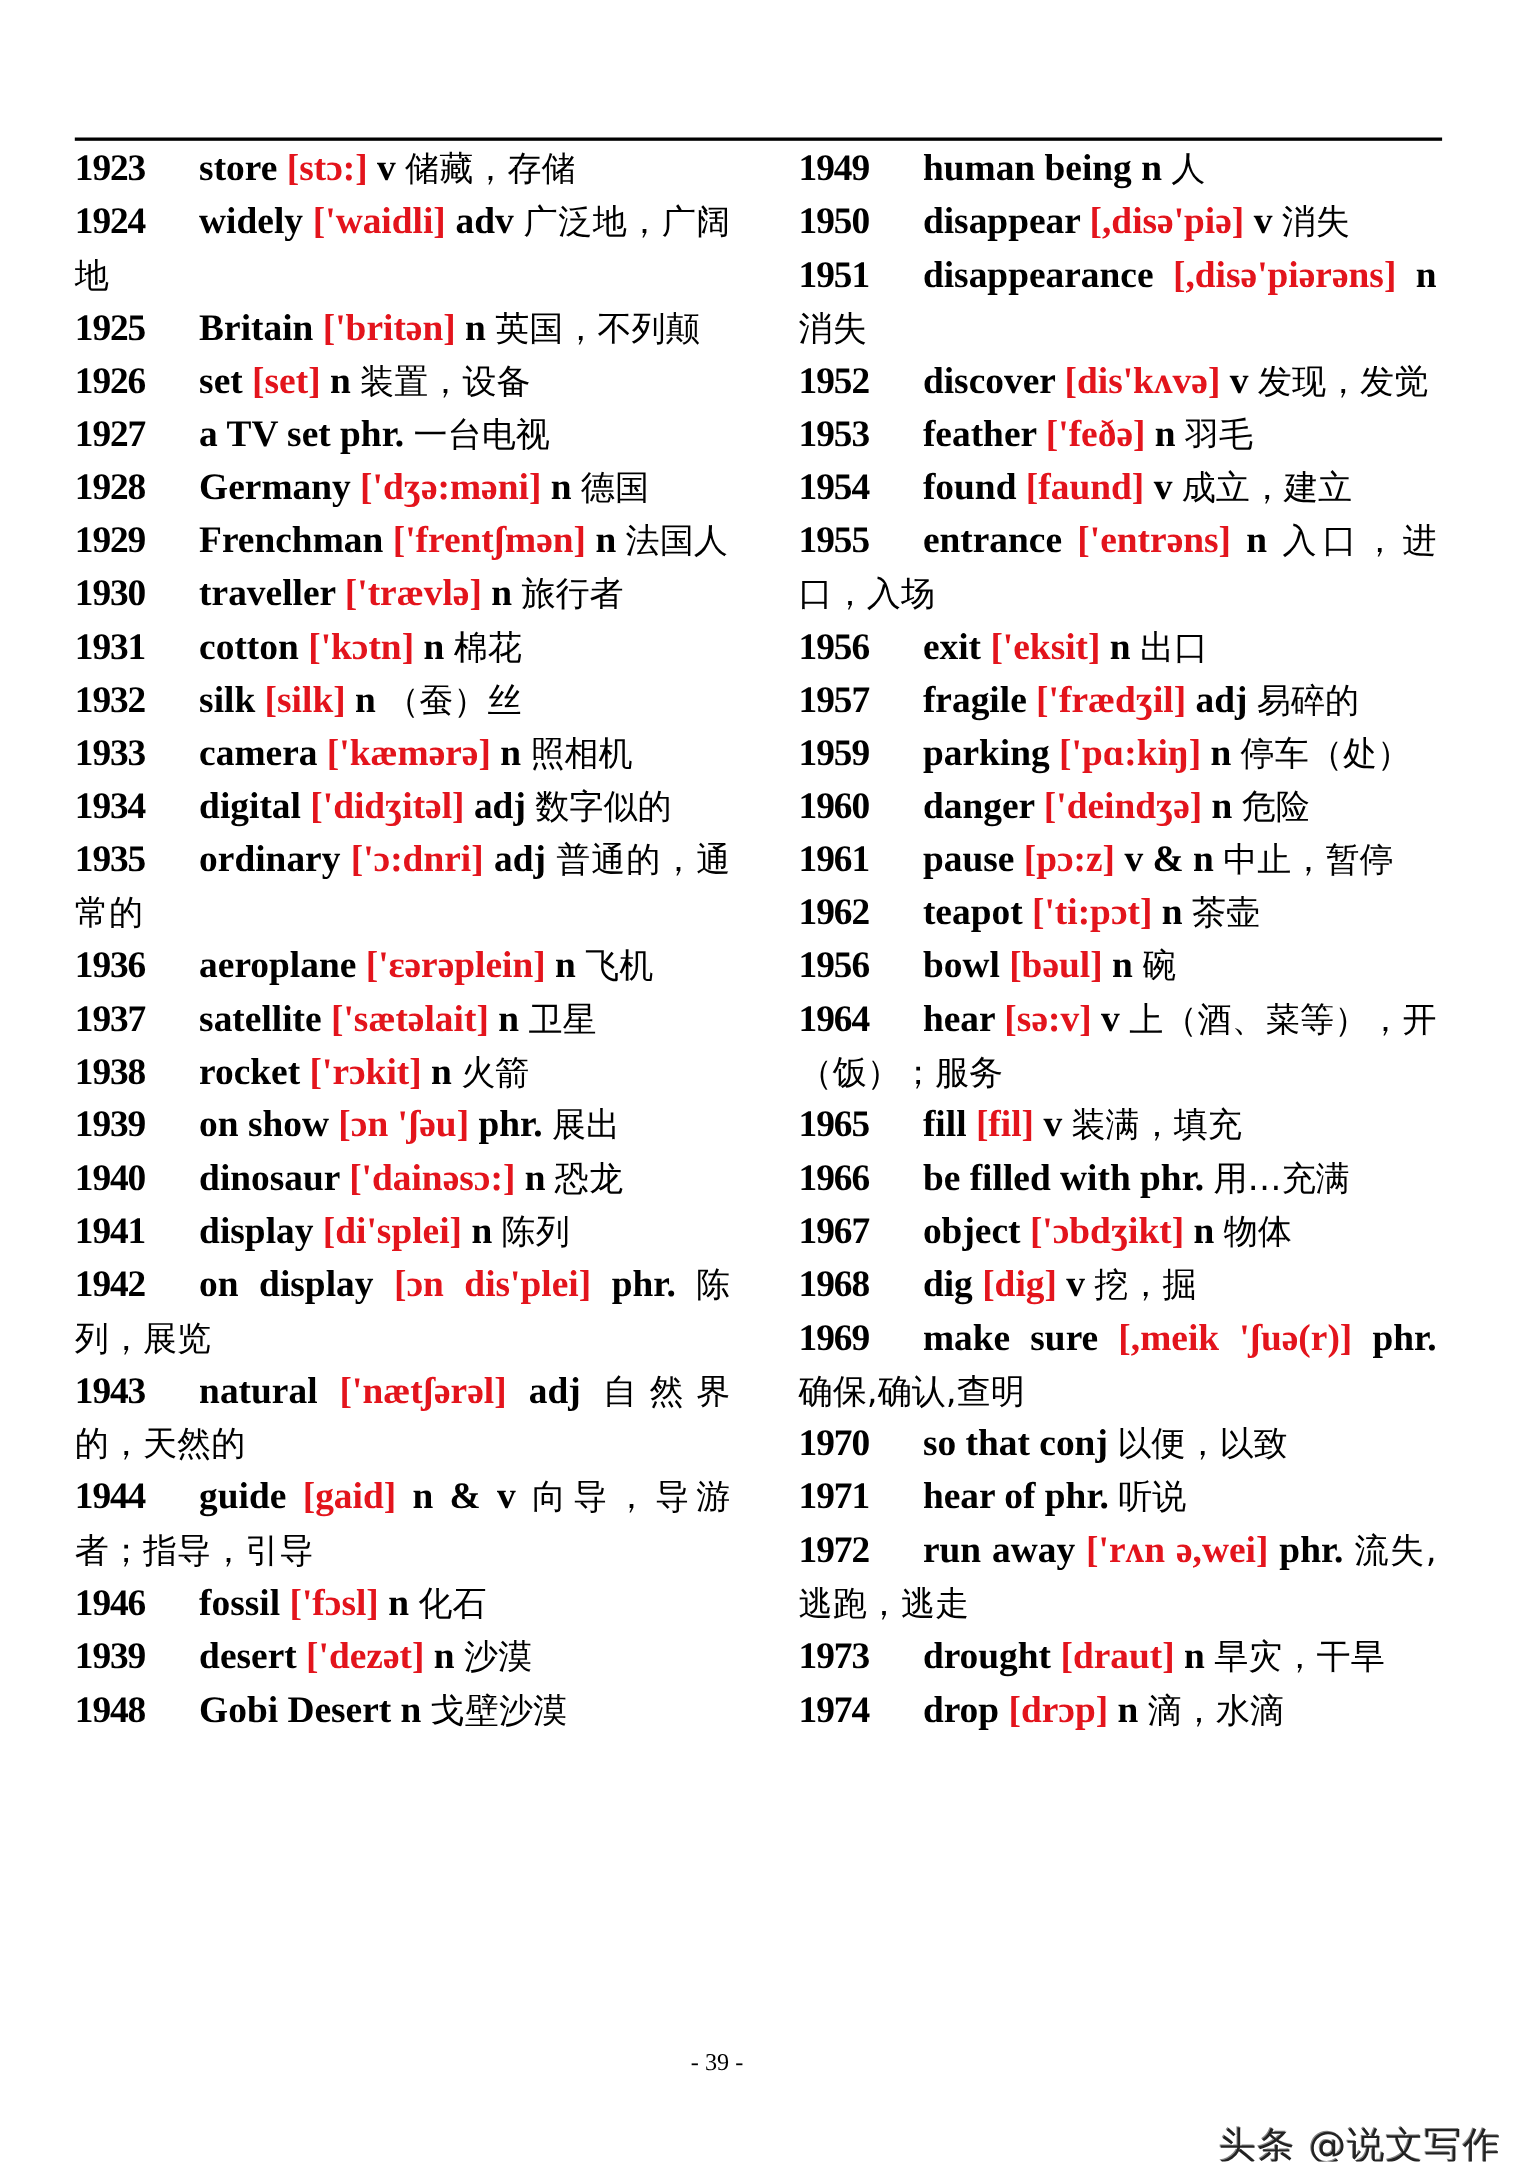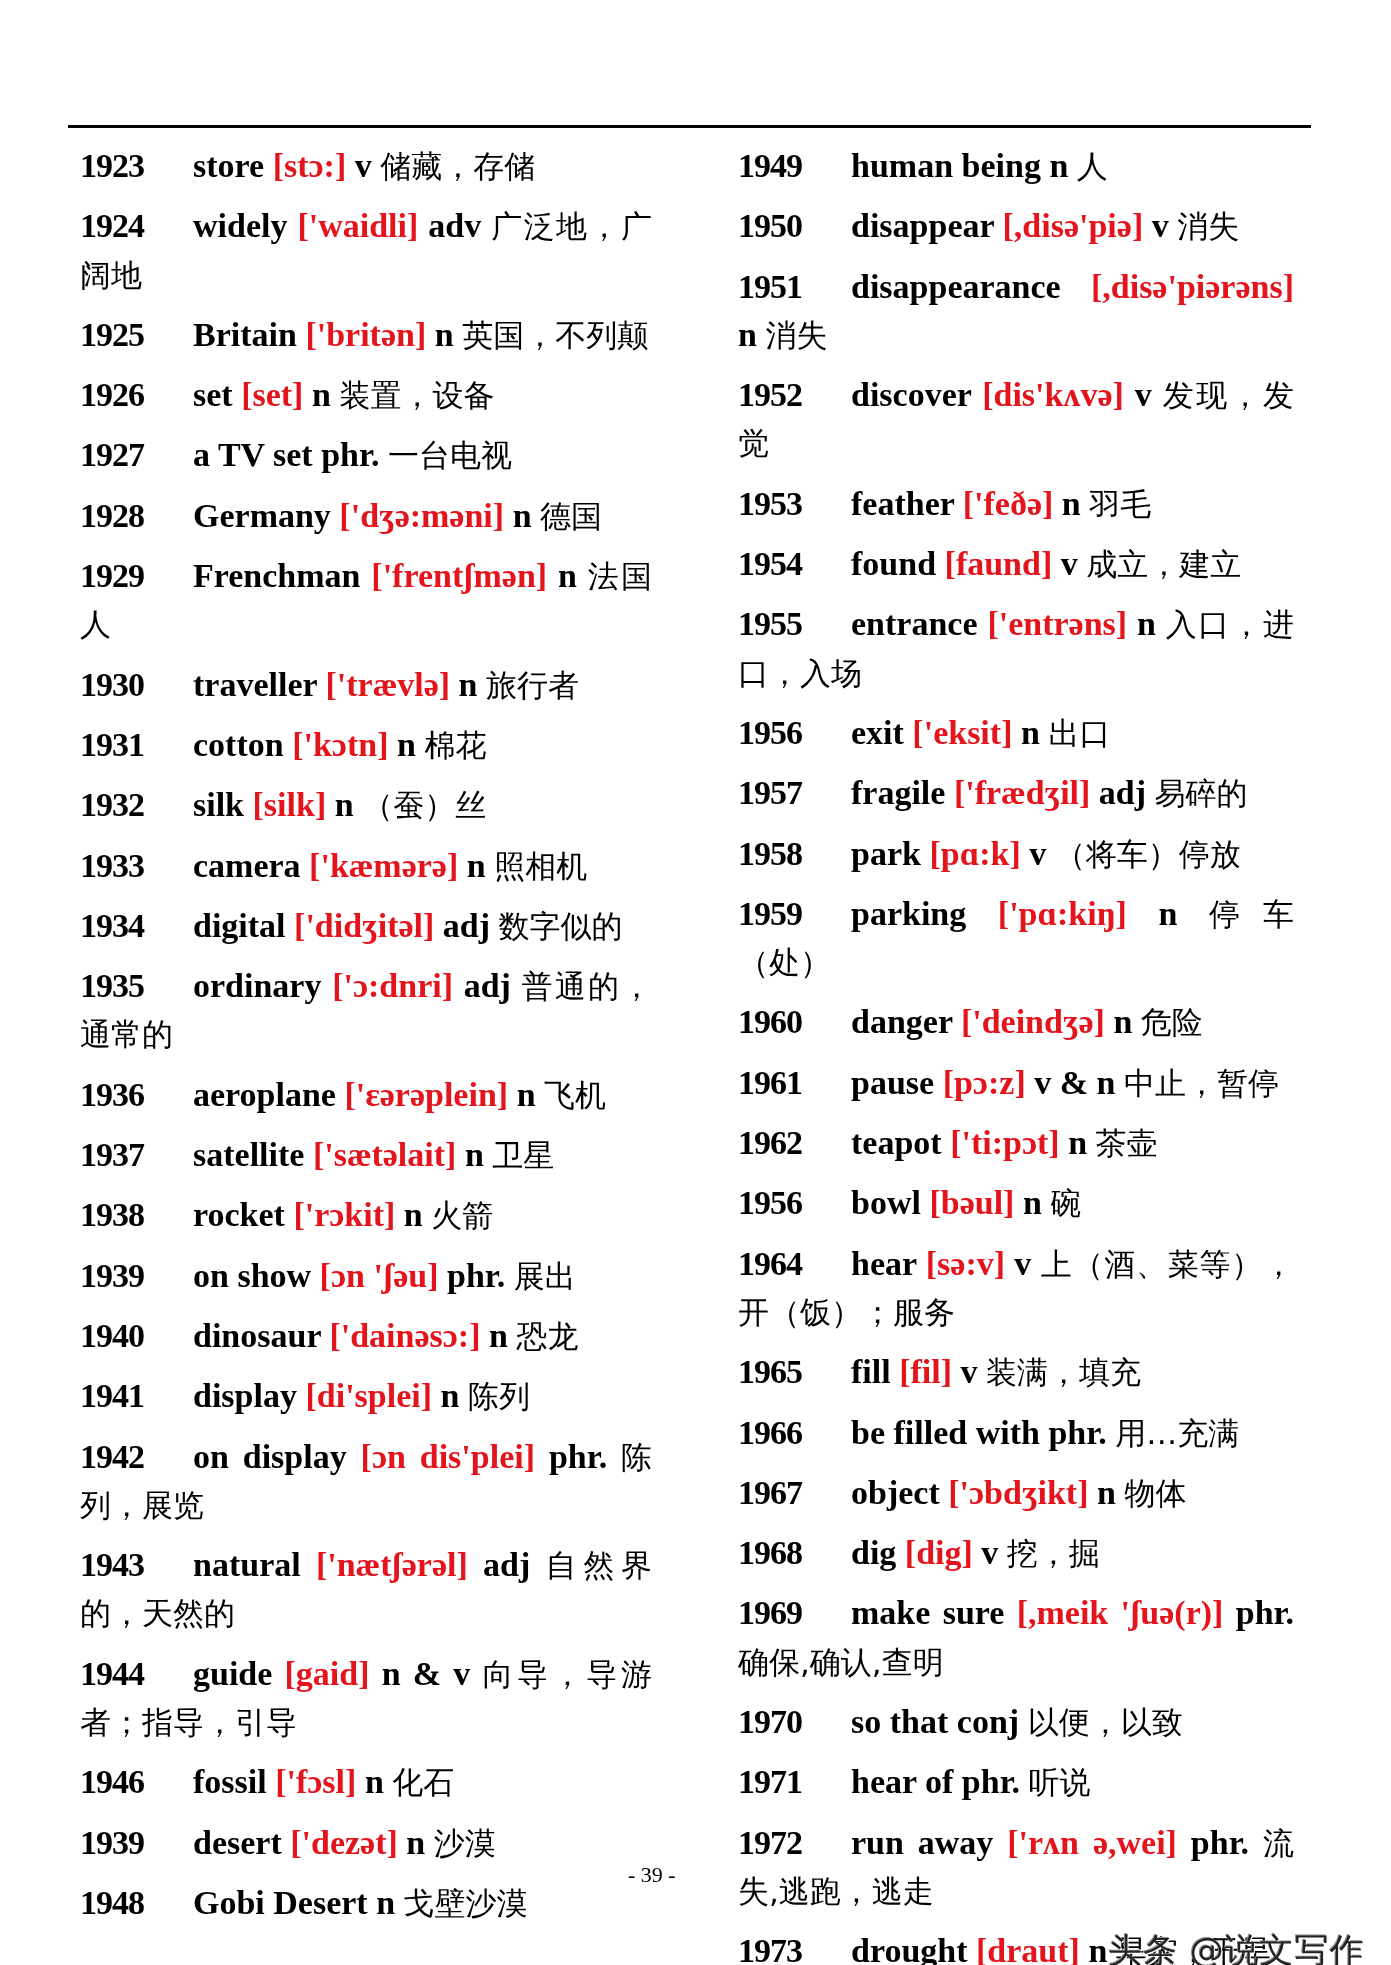--- a/index.html
+++ b/index.html
@@ -2,21 +2,21 @@
 <html><head>
 <meta charset="utf-8">
 <style>
   html, body { margin: 0; padding: 0; background: #ffffff; }
   body { width: 1391px; height: 1965px; position: relative; overflow: hidden;
          font-family: "Liberation Serif", "DejaVu Serif", serif; color: #000; }
   .rule { position: absolute; left: 68px; top: 125px; width: 1243px; height: 3px; background: #000; }
   .col { position: absolute; top: 130px; font-size: 34px; line-height: 48.3px; font-weight: bold; text-align: justify; }
   .col-left { left: 68px; width: 596px; }
   .col-right { left: 726px; width: 580px; }
-  .entry { margin: 12px; }
+  .entry { margin: 0; }
   .num { display: inline-block; width: 113px; font-weight: bold; letter-spacing: -1px; }
   .word { font-weight: bold; }
   .phon { color: #e3141c; font-weight: bold; }
   .pos { font-weight: bold; }
   .zh { font-weight: normal; font-family: "DejaVu Sans", sans-serif; font-size: 31px; }
   .page-num { position: absolute; left: 628px; top: 1862px; font-size: 22px; font-weight: normal; }
   .watermark { position: absolute; left: 1108px; top: 1928px; font-size: 34px; color: #222;
                font-family: "DejaVu Sans", sans-serif; text-shadow: 1px 1px 0 #fff, -1px -1px 0 #888; letter-spacing: 1px; }
 </style>
 </head>
@@ -54,21 +54,20 @@
 <div class="col col-right">
     <p class="entry"><span class="num">1949</span><span class="word">human being</span> <span class="pos">n</span> <span class="zh">人</span></p>
     <p class="entry"><span class="num">1950</span><span class="word">disappear</span> <span class="phon">[,disə'piə]</span> <span class="pos">v</span> <span class="zh">消失</span></p>
     <p class="entry"><span class="num">1951</span><span class="word">disappearance</span> <span class="phon">[,disə'piərəns]</span> <span class="pos">n</span> <span class="zh">消失</span></p>
     <p class="entry"><span class="num">1952</span><span class="word">discover</span> <span class="phon">[dis'kʌvə]</span> <span class="pos">v</span> <span class="zh">发现，发觉</span></p>
     <p class="entry"><span class="num">1953</span><span class="word">feather</span> <span class="phon">['feðə]</span> <span class="pos">n</span> <span class="zh">羽毛</span></p>
     <p class="entry"><span class="num">1954</span><span class="word">found</span> <span class="phon">[faund]</span> <span class="pos">v</span> <span class="zh">成立，建立</span></p>
     <p class="entry"><span class="num">1955</span><span class="word">entrance</span> <span class="phon">['entrəns]</span> <span class="pos">n</span> <span class="zh">入口，进口，入场</span></p>
     <p class="entry"><span class="num">1956</span><span class="word">exit</span> <span class="phon">['eksit]</span> <span class="pos">n</span> <span class="zh">出口</span></p>
     <p class="entry"><span class="num">1957</span><span class="word">fragile</span> <span class="phon">['frædʒil]</span> <span class="pos">adj</span> <span class="zh">易碎的</span></p>
-    <p class="entry"><span class="num">1958</span><span class="word">park</span> <span class="phon">[pɑ:k]</span> <span class="pos">v</span> <span class="zh">（将车）停放</span></p>
     <p class="entry"><span class="num">1959</span><span class="word">parking</span> <span class="phon">['pɑ:kiŋ]</span> <span class="pos">n</span> <span class="zh">停车（处）</span></p>
     <p class="entry"><span class="num">1960</span><span class="word">danger</span> <span class="phon">['deindʒə]</span> <span class="pos">n</span> <span class="zh">危险</span></p>
     <p class="entry"><span class="num">1961</span><span class="word">pause</span> <span class="phon">[pɔ:z]</span> <span class="pos">v &amp; n</span> <span class="zh">中止，暂停</span></p>
     <p class="entry"><span class="num">1962</span><span class="word">teapot</span> <span class="phon">['ti:pɔt]</span> <span class="pos">n</span> <span class="zh">茶壶</span></p>
     <p class="entry"><span class="num">1956</span><span class="word">bowl</span> <span class="phon">[bəul]</span> <span class="pos">n</span> <span class="zh">碗</span></p>
     <p class="entry"><span class="num">1964</span><span class="word">hear</span> <span class="phon">[sə:v]</span> <span class="pos">v</span> <span class="zh">上（酒、菜等），开（饭）；服务</span></p>
     <p class="entry"><span class="num">1965</span><span class="word">fill</span> <span class="phon">[fil]</span> <span class="pos">v</span> <span class="zh">装满，填充</span></p>
     <p class="entry"><span class="num">1966</span><span class="word">be filled with</span> <span class="pos">phr.</span> <span class="zh">用…充满</span></p>
     <p class="entry"><span class="num">1967</span><span class="word">object</span> <span class="phon">['ɔbdʒikt]</span> <span class="pos">n</span> <span class="zh">物体</span></p>
     <p class="entry"><span class="num">1968</span><span class="word">dig</span> <span class="phon">[dig]</span> <span class="pos">v</span> <span class="zh">挖，掘</span></p>

